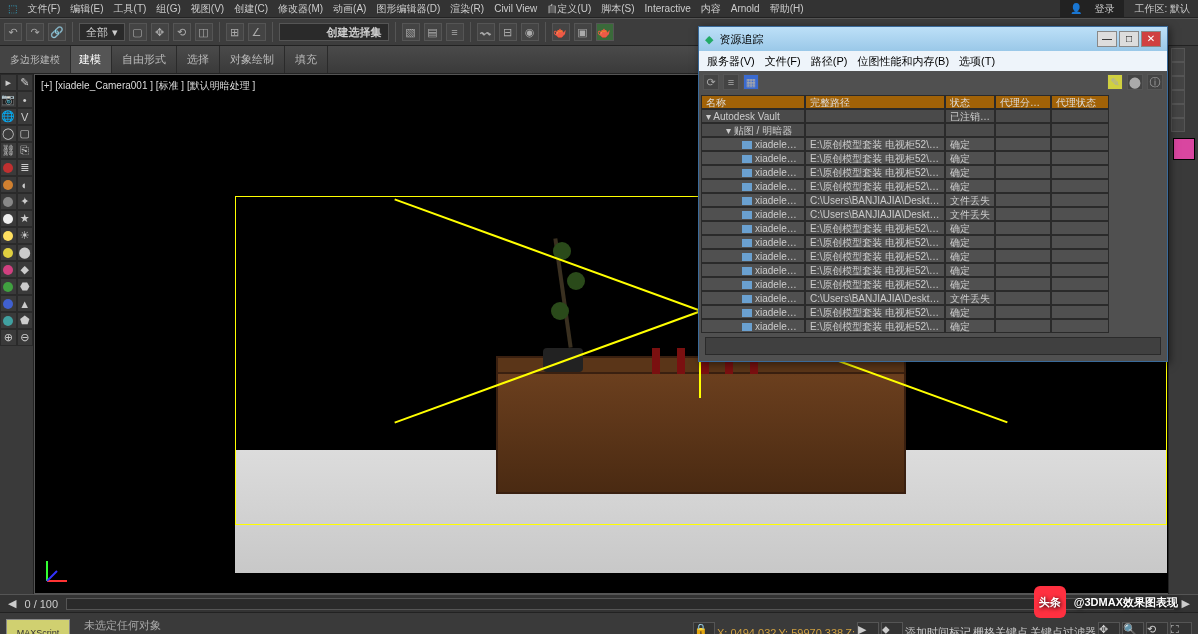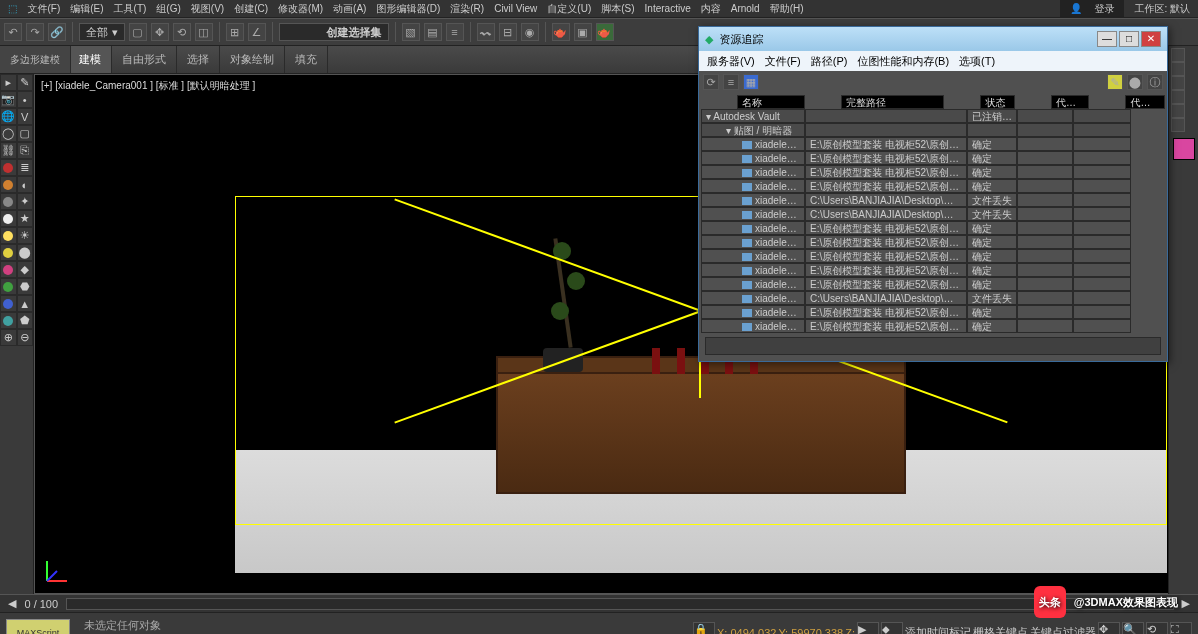--- a/index.html
+++ b/index.html
@@ -47,25 +47,25 @@
 .dialog{position:absolute;left:698px;top:26px;width:470px;background:#e8f0f8;border:1px solid #3a6a9a;box-shadow:2px 2px 8px rgba(0,0,0,0.5);}
 .dlg-title{height:24px;background:linear-gradient(#bde0f8,#9ac8e8);display:flex;align-items:center;padding:0 6px;gap:6px;color:#000;font-size:11px;}
 .dlg-title .ctrls{margin-left:auto;display:flex;gap:2px;}
 .dlg-btn{width:20px;height:16px;background:#ddd;border:1px solid #888;text-align:center;line-height:14px;font-size:10px;}
 .dlg-menu{height:20px;background:#eef4fa;display:flex;gap:10px;padding:0 8px;align-items:center;color:#000;font-size:11px;}
 .dlg-tb{height:22px;background:#505050;display:flex;align-items:center;padding:0 4px;gap:4px;}
 .dlg-tb .ico{width:16px;height:16px;}
 .dlg-grid{background:#505050;padding:2px;}
 .grid-head,.grid-row{display:flex;}
 .grid-head div,.grid-row div{border:1px solid #2a2a2a;padding:1px 4px;font-size:10px;overflow:hidden;white-space:nowrap;text-overflow:ellipsis;height:14px;line-height:12px;}
-.grid-head div{background:#000000;color:#ddd;margin-left:36px;}
+.grid-head div{background:#a16207;color:#ddd;}
 .grid-row div{background:#505050;color:#ccc;}
 .grid-row.tree div{background:#4a4a4a;}
 .c-name{width:104px;}
-.c-path{width:162px;}
+.c-path{width:140px;}
 .c-stat{width:50px;}
 .c-res{width:56px;}
 .c-pstat{width:58px;}
 .fileico{display:inline-block;width:10px;height:8px;background:#6aa0d0;margin-right:3px;vertical-align:middle;}
 .dlg-input{margin:4px;height:18px;background:#404040;border:1px solid #2a2a2a;}
 .watermark{position:absolute;right:20px;bottom:16px;color:#fff;font-size:28px;font-weight:bold;text-shadow:1px 1px 4px #000;display:flex;align-items:center;gap:8px;}
 .wm-ico{width:32px;height:32px;background:#ff3040;border-radius:6px;display:flex;align-items:center;justify-content:center;color:#fff;font-size:16px;}
 .axis{position:absolute;left:8px;bottom:8px;width:30px;height:30px;}
 </style>
 </head>

